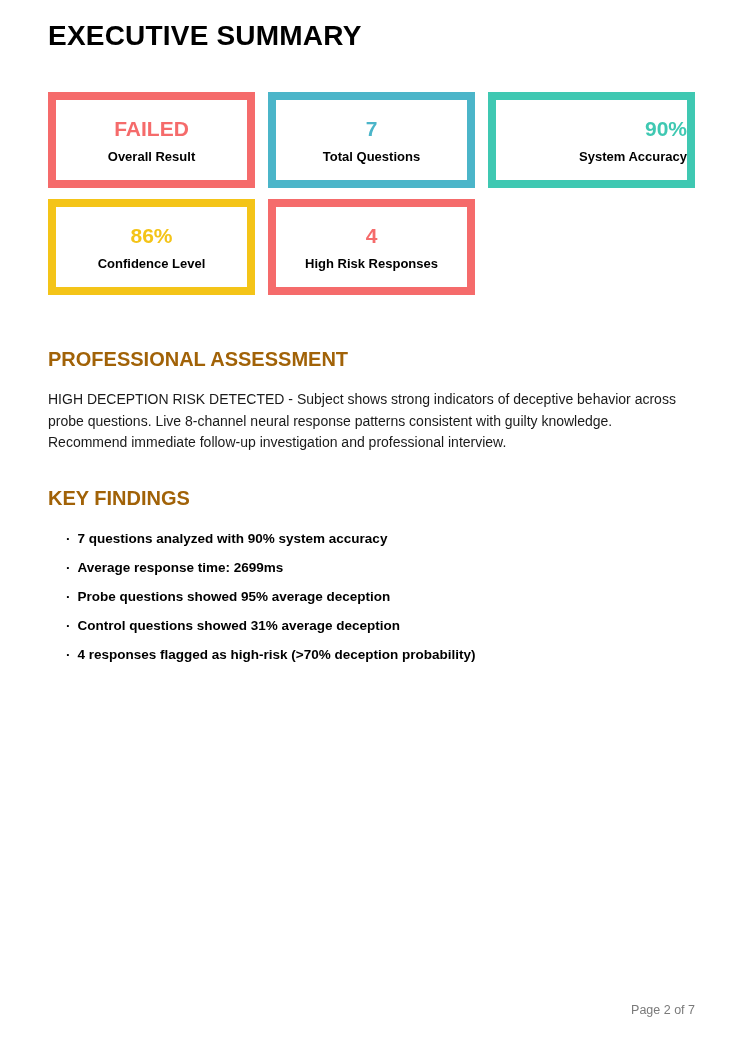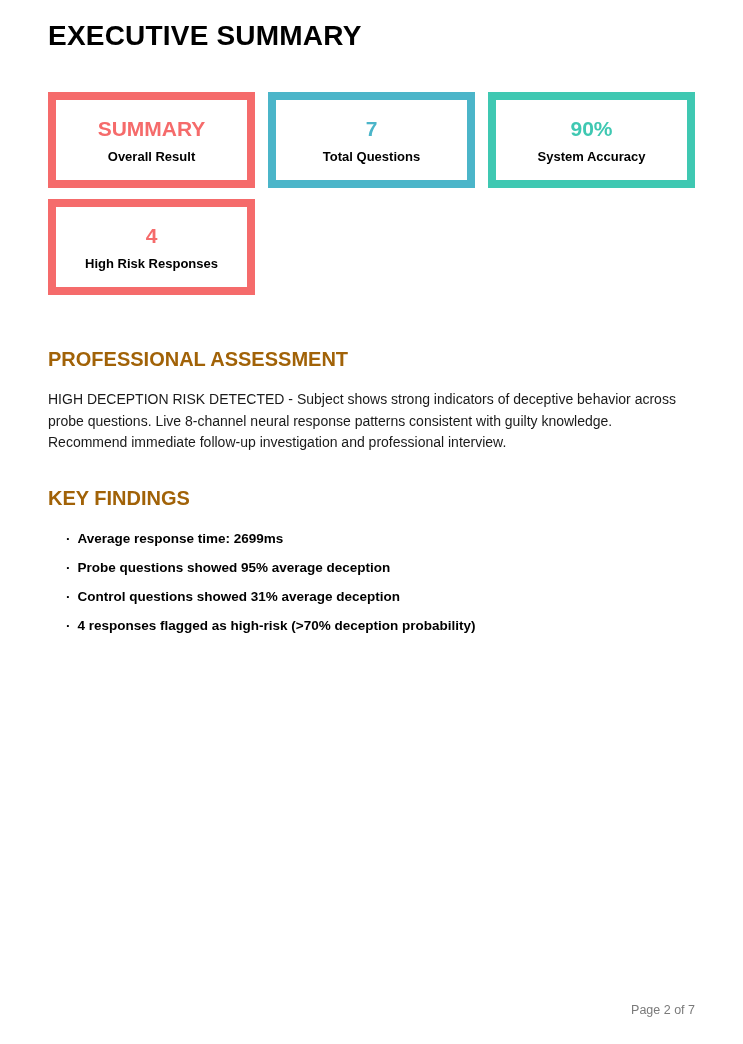--- a/index.html
+++ b/index.html
@@ -100,49 +100,56 @@
 </head>
 <body>
 
 <div class="page">
   <div class="content">
 
     <h1 class="doc-title">EXECUTIVE SUMMARY</h1>
 
     <div class="cards">
   <div class="card" style="border-color: rgb(245, 107, 107);">
-    <div class="value" style="color: rgb(245, 107, 107);">SUMMARY</div>
+    <div class="value" style="color: rgb(245, 107, 107);">FAILED</div>
     <div class="label">Overall Result</div>
   </div>
 
 
   <div class="card" style="border-color: rgb(75, 181, 201);">
     <div class="value" style="color: rgb(75, 181, 201);">7</div>
     <div class="label">Total Questions</div>
   </div>
 
-  <div class="card" style="border-color: rgb(63, 200, 178);">
+  <div class="card" style="border-color: rgb(63, 200, 178); align-items: flex-end;">
     <div class="value" style="color: rgb(63, 200, 178);">90%</div>
     <div class="label">System Accuracy</div>
   </div>
 
+  <div class="card" style="border-color: rgb(244, 196, 24);">
+    <div class="value" style="color: rgb(244, 196, 24);">86%</div>
+    <div class="label">Confidence Level</div>
+  </div>
 
   <div class="card" style="border-color: rgb(245, 107, 107);">
     <div class="value" style="color: rgb(245, 107, 107);">4</div>
     <div class="label">High Risk Responses</div>
   </div>
 </div>
 
     <h2 class="section-heading pa-heading">PROFESSIONAL ASSESSMENT</h2>
 
     <p class="pa-body">HIGH DECEPTION RISK DETECTED - Subject shows strong indicators of deceptive behavior across probe questions. Live 8-channel neural response patterns consistent with guilty knowledge. Recommend immediate follow-up investigation and professional interview.</p>
 
     <h2 class="section-heading kf-heading">KEY FINDINGS</h2>
 
     <ul class="kf-list">
+  <li>
+    <span class="bullet-dot">·</span><span class="kf-text">7 questions analyzed with 90% system accuracy</span>
+  </li>
 
   <li>
     <span class="bullet-dot">·</span><span class="kf-text">Average response time: 2699ms</span>
   </li>
 
   <li>
     <span class="bullet-dot">·</span><span class="kf-text">Probe questions showed 95% average deception</span>
   </li>
 
   <li>

